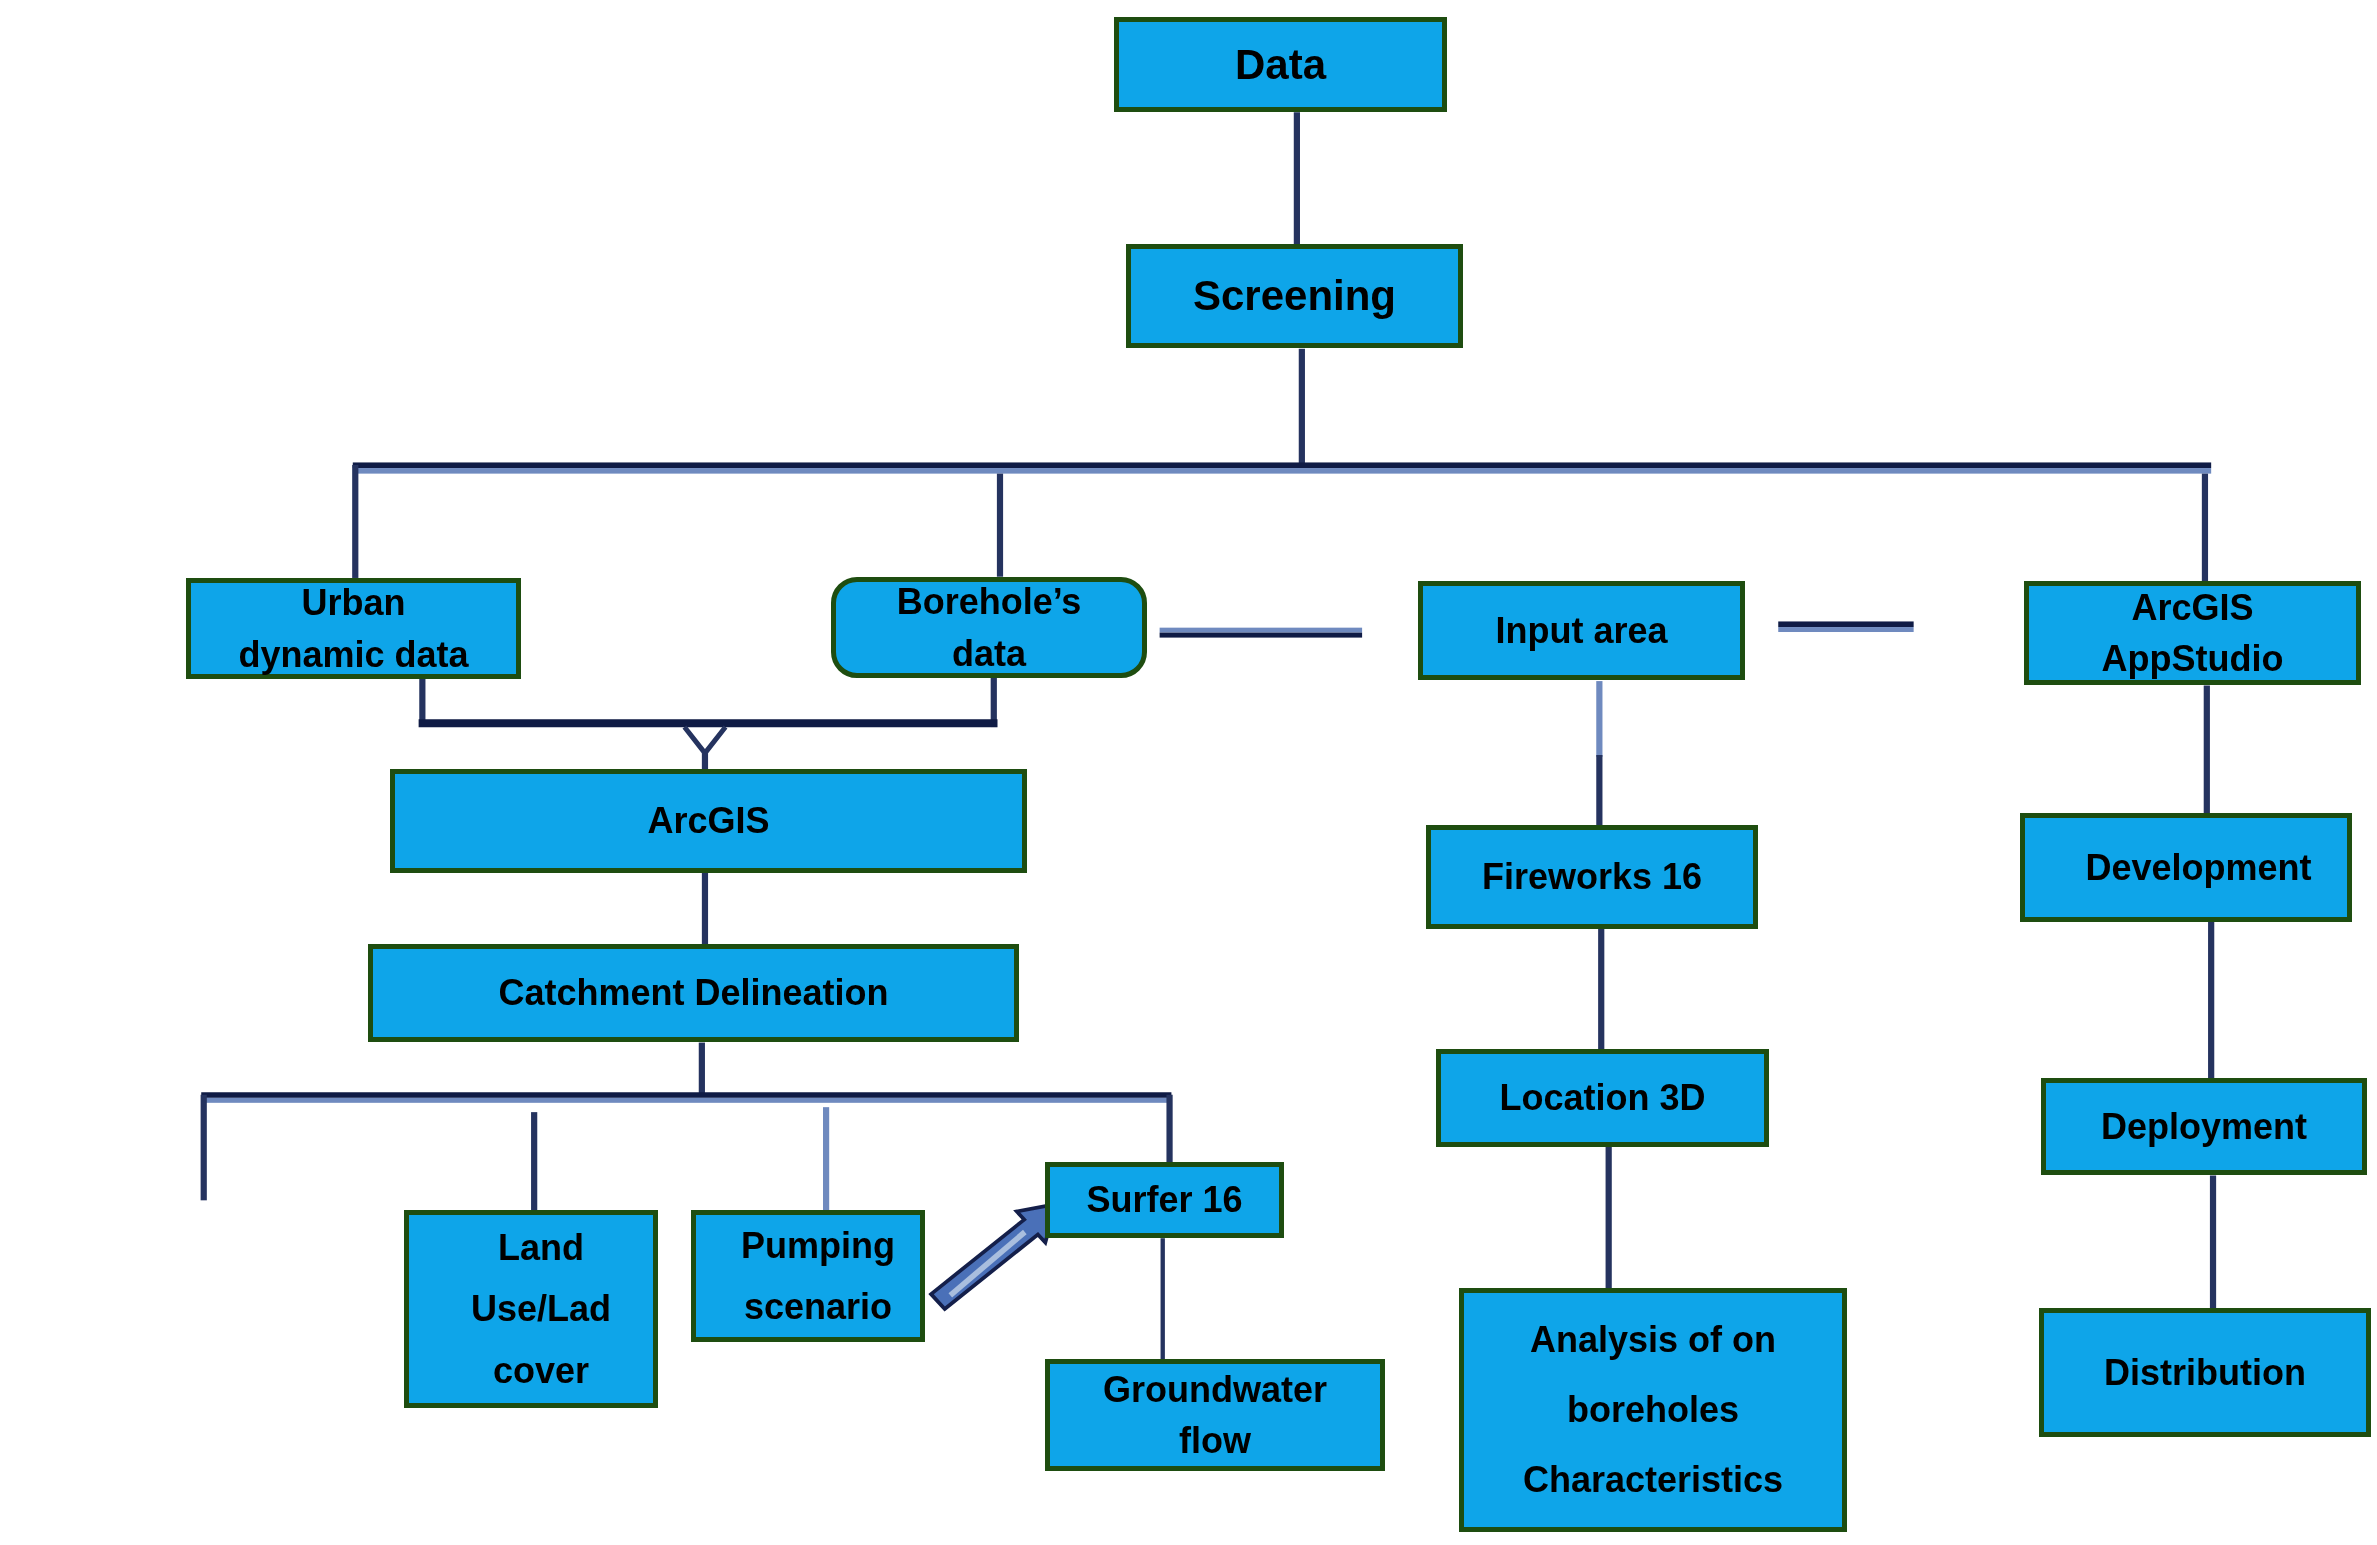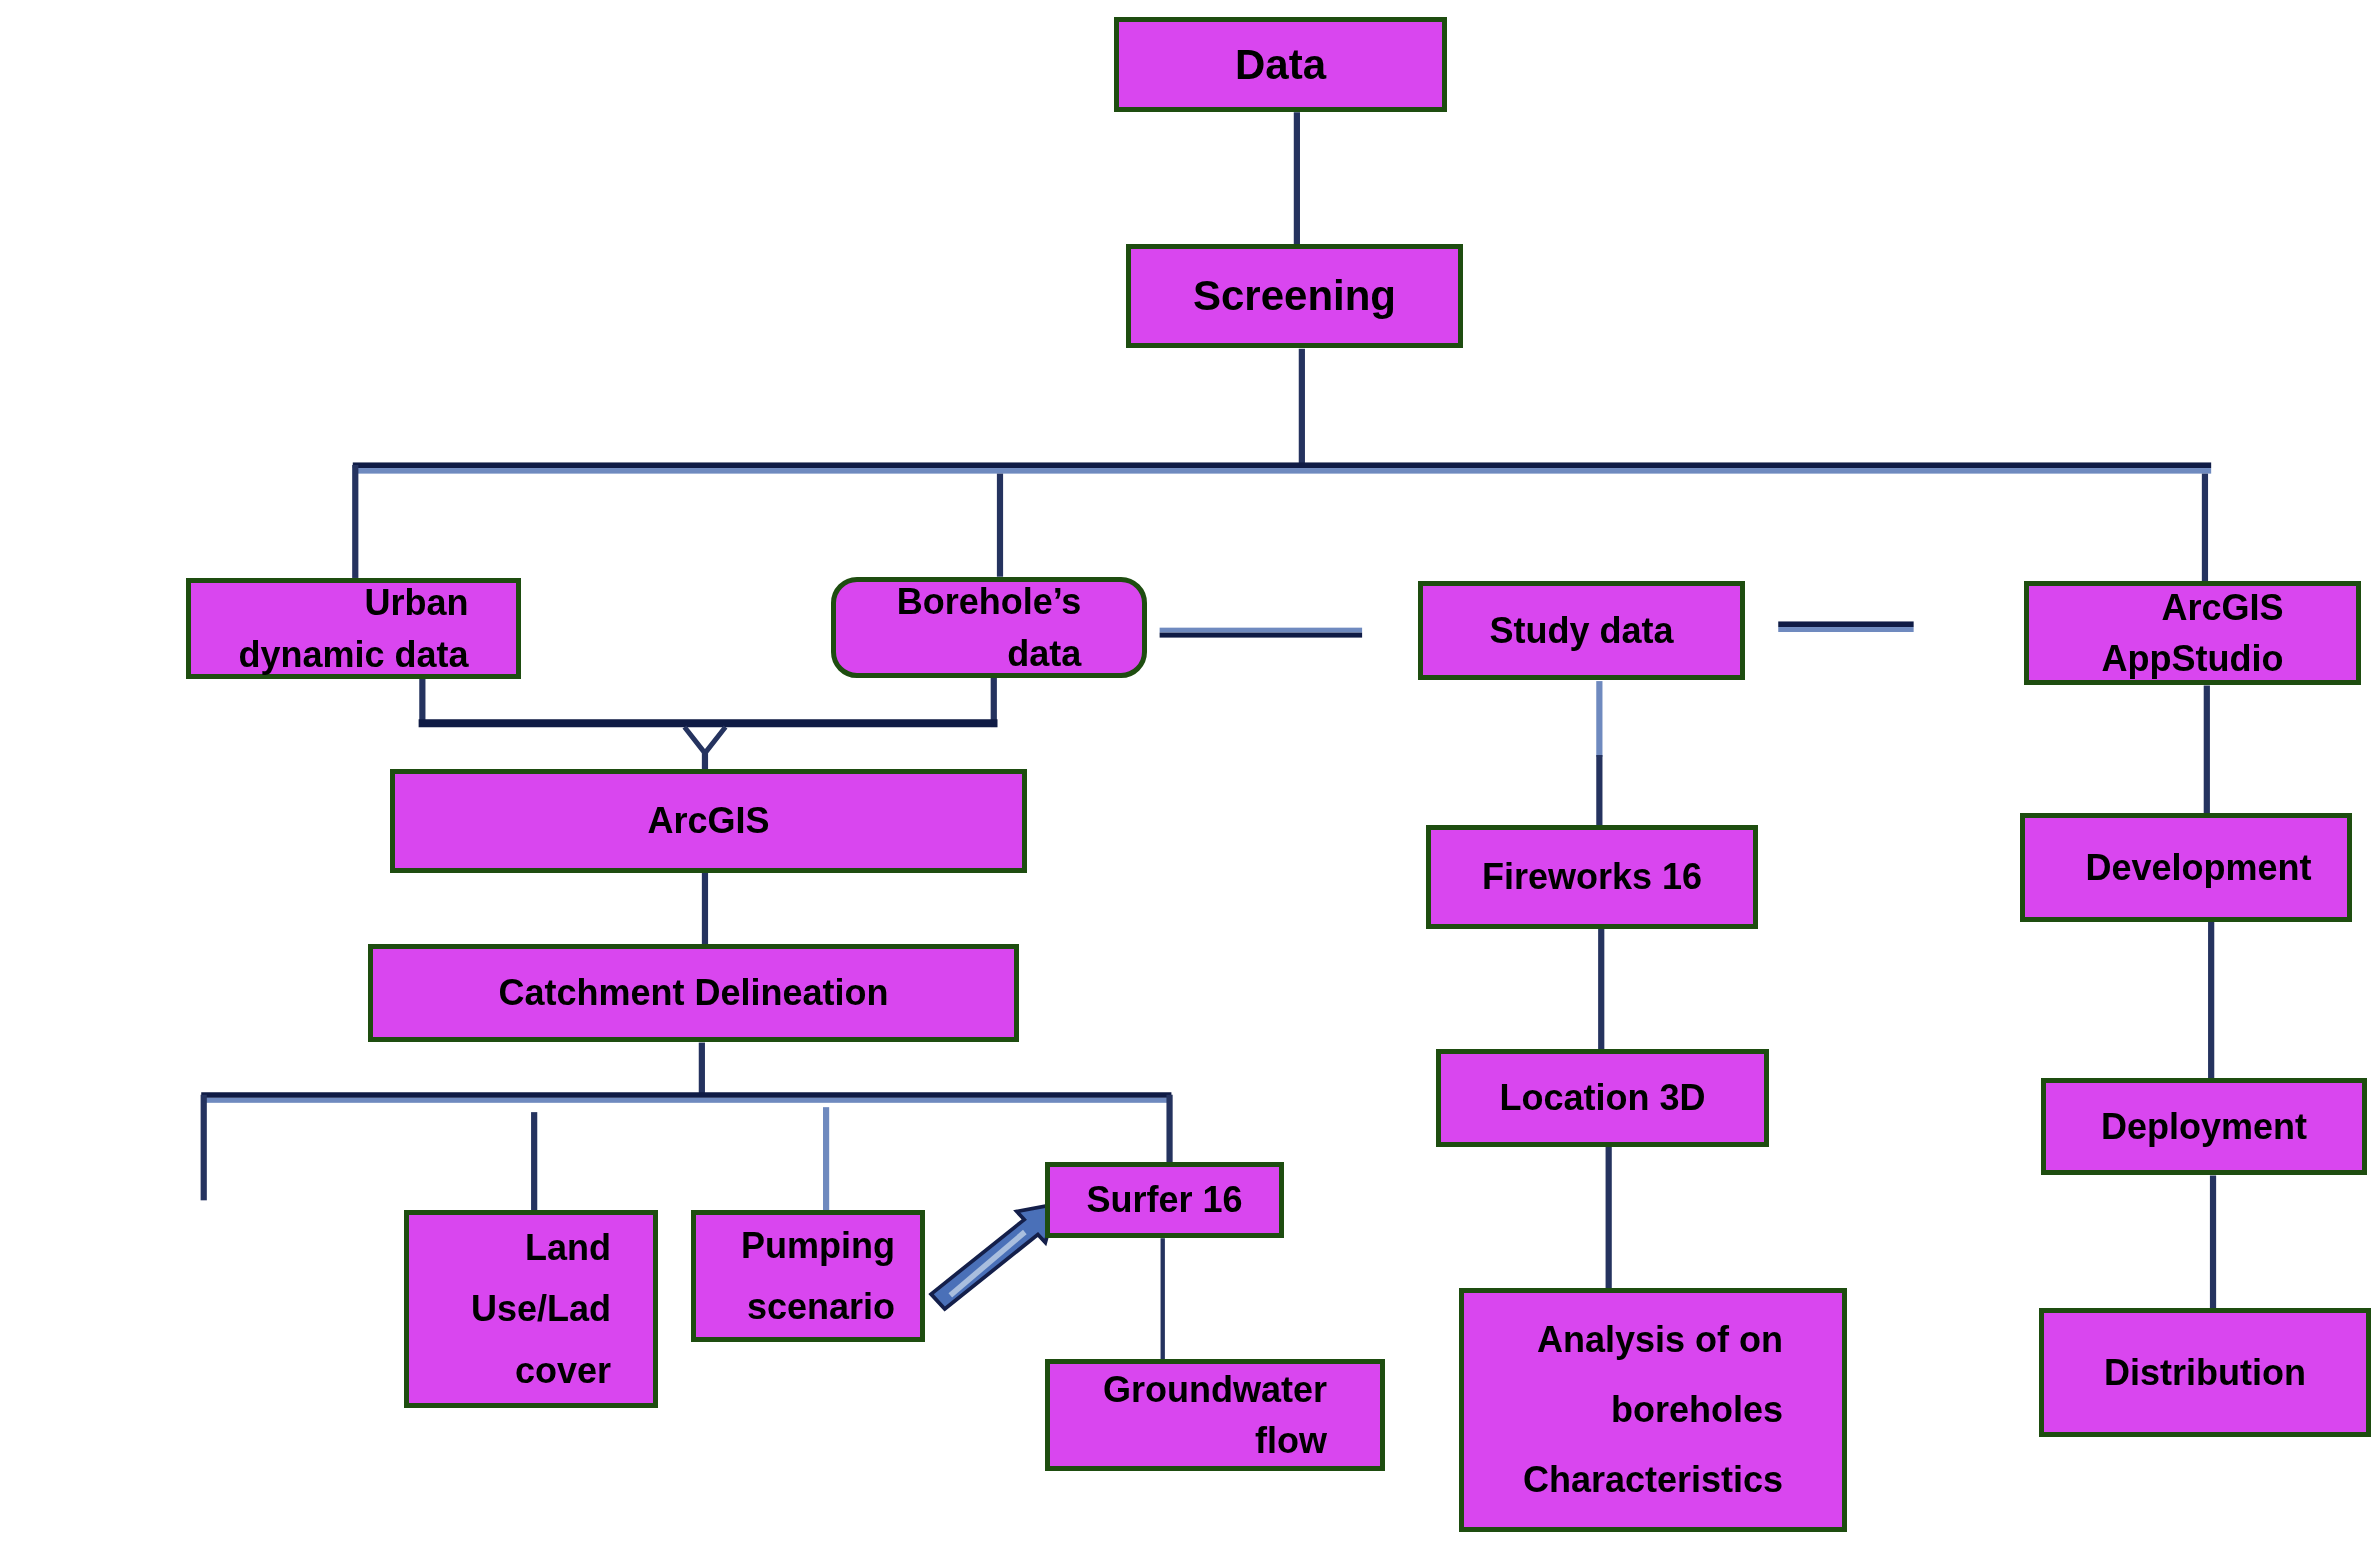--- a/index.html
+++ b/index.html
@@ -19,23 +19,23 @@
     width:2377px;height:1546px;
     background:var(--background);
     font-family:"Liberation Sans", sans-serif;
     overflow:hidden;
   }
   #connector-layer{position:absolute;left:0;top:0;width:2377px;height:1546px;}
   .node{
     position:absolute;
     box-sizing:border-box;
     border:5.6px solid var(--box-border);
-    background:#d946ef;
+    background:#0ea5e9;
     display:flex;align-items:center;justify-content:center;
-    text-align:right;
+    text-align:center;
     color:var(--text);
     font-weight:700;
     font-size:36px;
     line-height:1.42;
     white-space:pre-line;
     z-index:2;
   }
   .node.big{font-size:42px;}
   .node.lh-tall{line-height:1.95;}
   .node.lh-mid{line-height:1.7;padding-left:20px;}
@@ -117,21 +117,21 @@
     <span>Urban
 dynamic data</span>
   </div>
 
   <div class="node" style="left:831px;top:577px;width:316px;height:101px;border-radius:26px;">
     <span>Borehole’s
 data</span>
   </div>
 
   <div class="node" style="left:1418px;top:581px;width:327px;height:99px;">
-    <span>Study data</span>
+    <span>Input area</span>
   </div>
 
   <div class="node" style="left:2024px;top:581px;width:337px;height:104px;">
     <span>ArcGIS
 AppStudio</span>
   </div>
 
   <div class="node" style="left:390px;top:769px;width:637px;height:104px;">
     <span>ArcGIS</span>
   </div>

